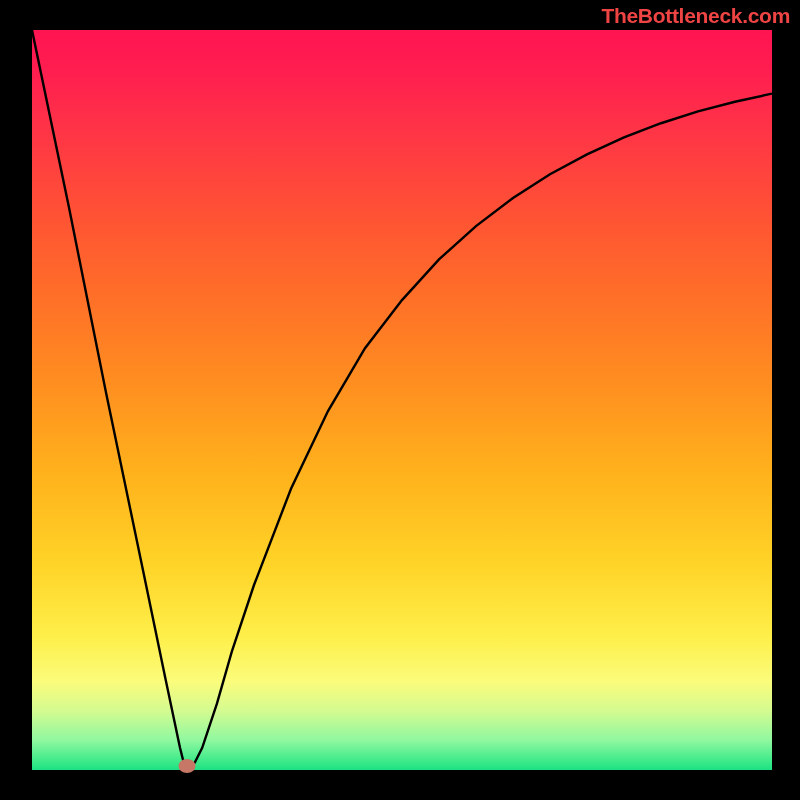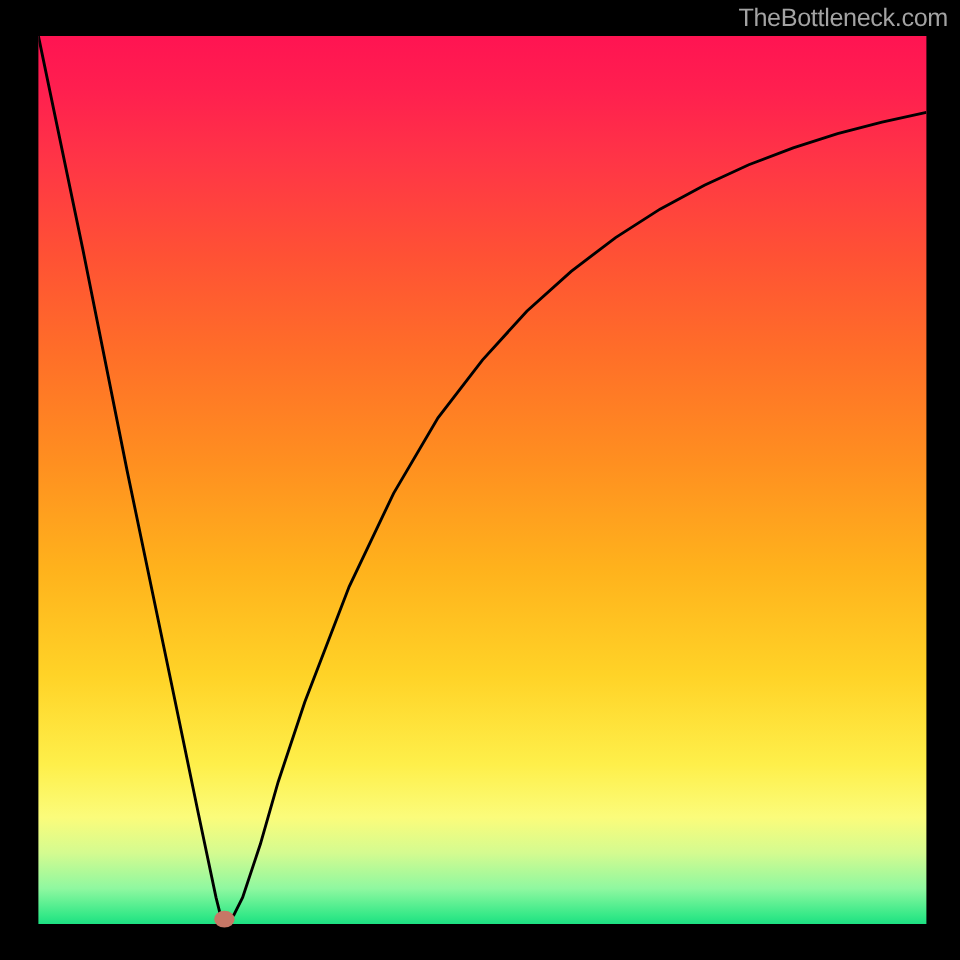--- a/index.html
+++ b/index.html
@@ -13,23 +13,23 @@
   }
   .container {
     width: 800px;
     height: 800px;
     position: relative;
   }
   .attribution {
     position: absolute;
     top: 4px;
     right: 10px;
-    color: #a3a3a3;
+    color: #ef4444;
     font-size: 21px;
-    font-weight: 400;
+    font-weight: 700;
     letter-spacing: -0.3px;
     z-index: 10;
   }
   .plot-area {
     position: absolute;
     left: 32px;
     top: 30px;
     width: 740px;
     height: 740px;
     background: linear-gradient(to bottom,

